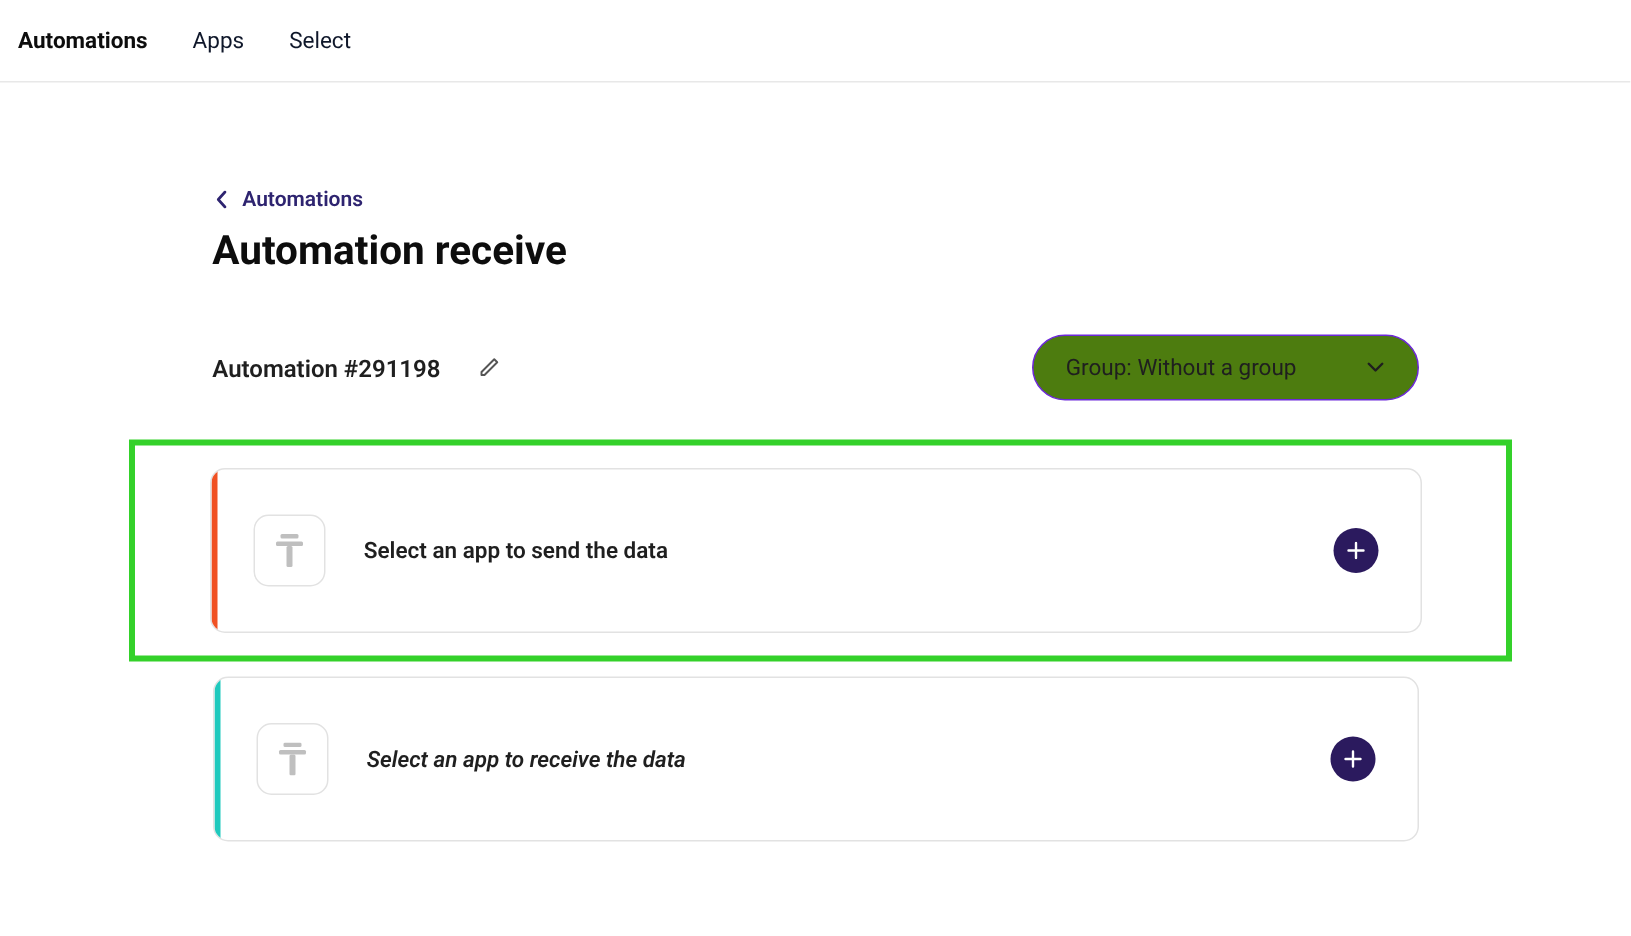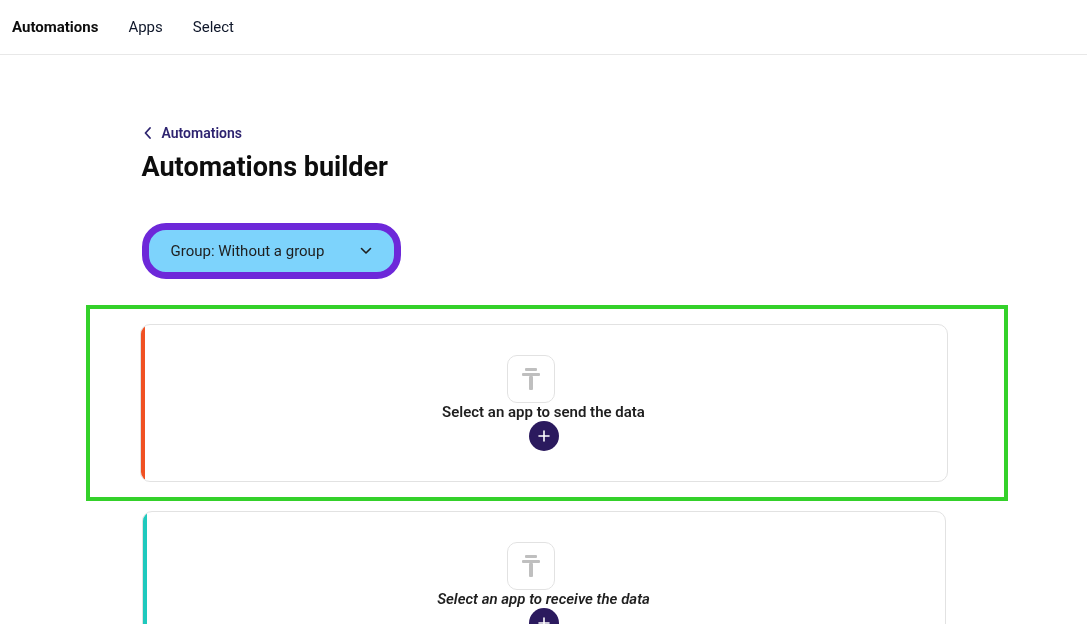--- a/index.html
+++ b/index.html
@@ -65,51 +65,50 @@
       font-weight: 600;
       color: #1f1f1f;
     }
     .edit-pencil {
       cursor: pointer;
       color: #555;
       display: flex;
       align-items: center;
     }
     .group-select {
-      border: 7px solid #6d28d9;
+      border: 1px solid #6d28d9;
       border-radius: 24px;
       padding: 12px 22px;
       display: flex;
       align-items: center;
       justify-content: space-between;
       gap: 36px;
       font-size: 15px;
       color: #1f1f1f;
       cursor: pointer;
-      background: #7dd3fc;
+      background: #4d7c0f;
       min-width: 258px;
     }
     .group-select svg { display: block; color: #1f1f1f; }
     .highlight-box {
       border: 4px solid #34d12a;
       padding: 15px 56px 15px 50px;
       margin-left: -56px;
       margin-right: -62px;
       margin-bottom: 10px;
     }
     .step-card {
       border: 1px solid #e2e2e2;
       border-radius: 10px;
       display: flex;
       align-items: center;
       padding: 30px 28px 30px 28px;
       position: relative;
       overflow: hidden;
       background: #fff;
-      flex-direction: column;
     }
     .step-card .accent {
       position: absolute;
       left: 0; top: 0; bottom: 0;
       width: 4px;
     }
     .accent.orange { background: #f05123; }
     .accent.teal { background: #1fc9bd; }
     .app-icon {
       width: 48px;
@@ -157,23 +156,31 @@
 
 <div class="content">
 
   <div class="breadcrumb">
     <svg width="8" height="12" viewBox="0 0 8 12" fill="none">
       <path d="M6 1L1.5 6L6 11" stroke="currentColor" stroke-width="1.8" stroke-linecap="round" stroke-linejoin="round"></path>
     </svg>
     <span>Automations</span>
   </div>
 
-  <h1 class="page-title">Automations builder</h1>
+  <h1 class="page-title">Automation receive</h1>
 
   <div class="title-row">
+    <div class="title-left">
+      <span class="automation-name">Automation #291198</span>
+      <span class="edit-pencil">
+        <svg width="16" height="16" viewBox="0 0 16 16" fill="none">
+          <path d="M11.5 2.5L13.5 4.5L5 13H3V11L11.5 2.5Z" stroke="currentColor" stroke-width="1.3" stroke-linejoin="round"></path>
+        </svg>
+      </span>
+    </div>
     <div class="group-select">
       <span>Group: Without a group</span>
       <svg width="12" height="8" viewBox="0 0 12 8" fill="none">
         <path d="M1.5 1.5L6 6L10.5 1.5" stroke="currentColor" stroke-width="1.6" stroke-linecap="round" stroke-linejoin="round"></path>
       </svg>
     </div>
   </div>
 
   <div class="highlight-box">
     <div class="step-card">

